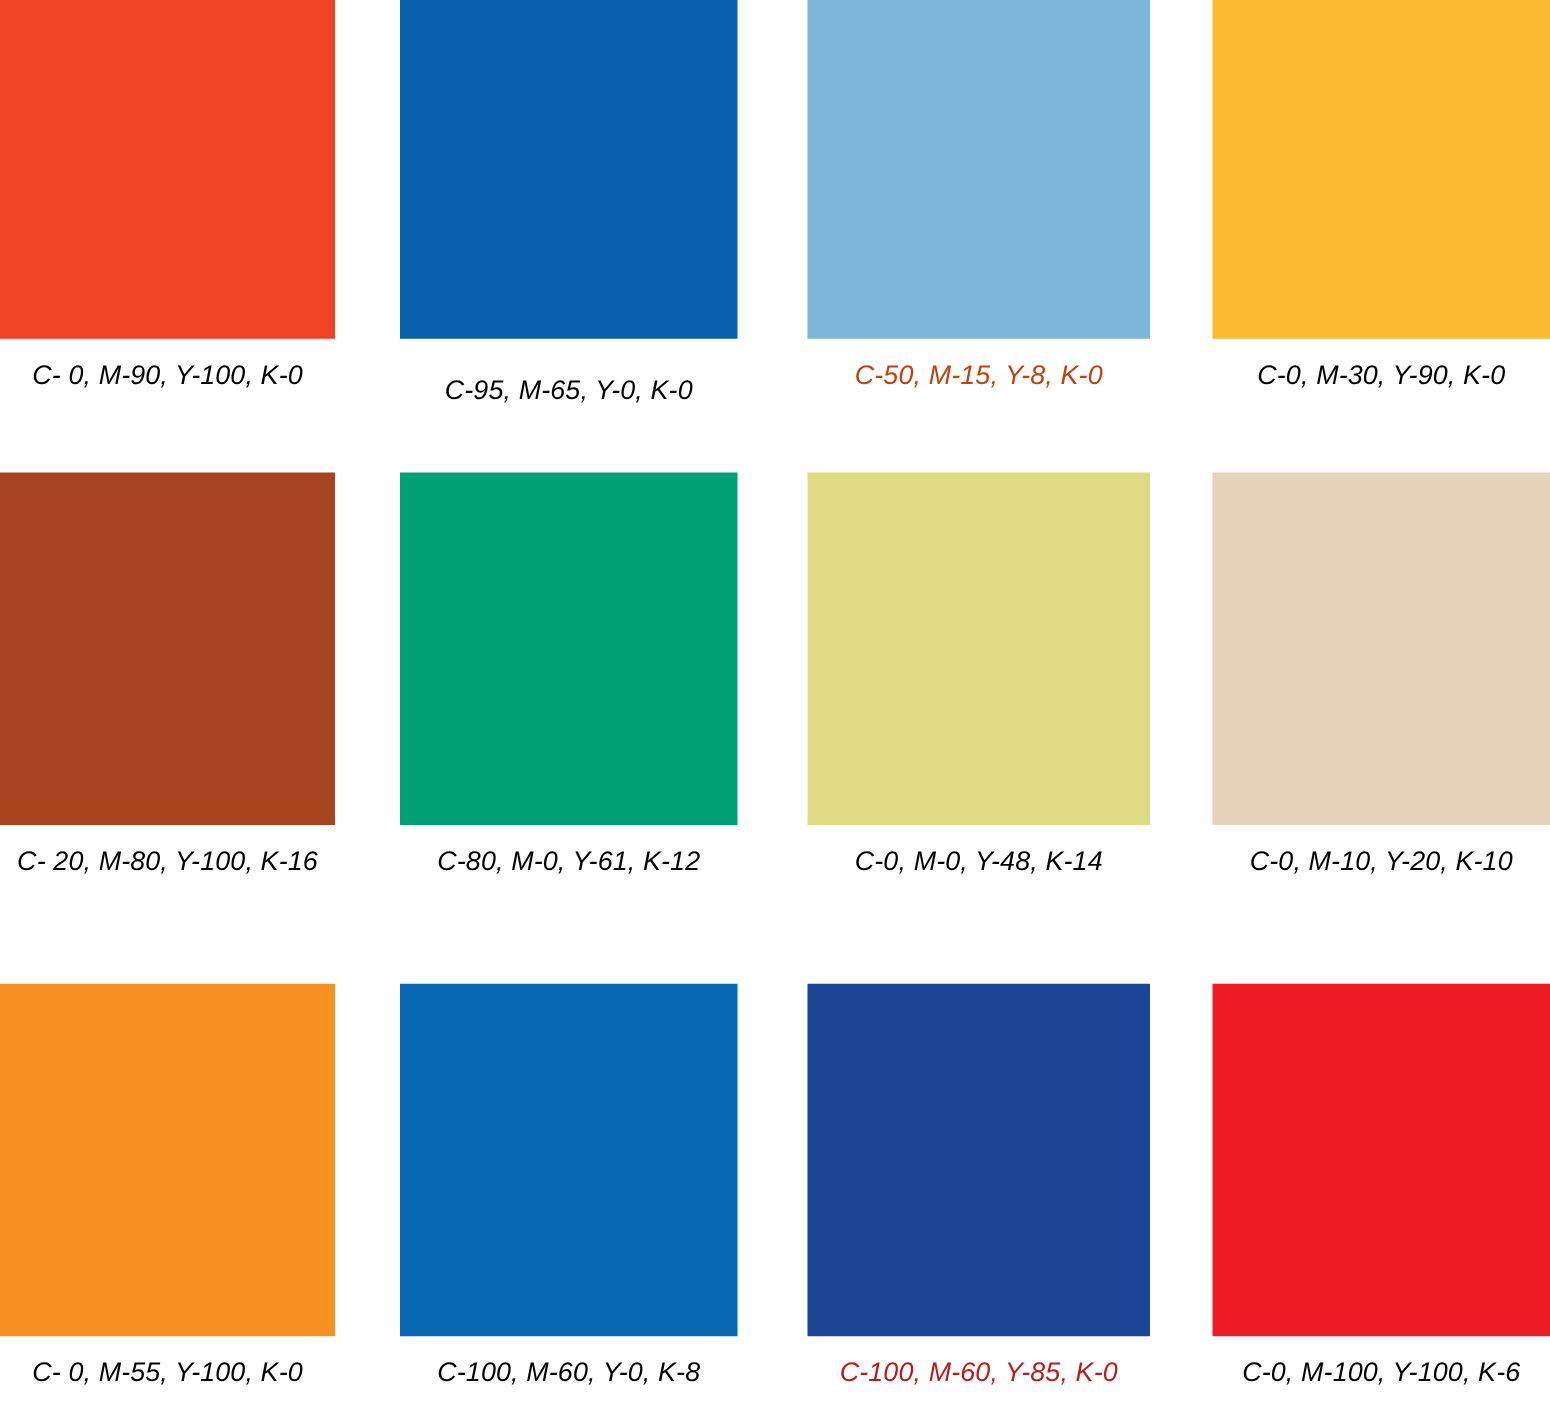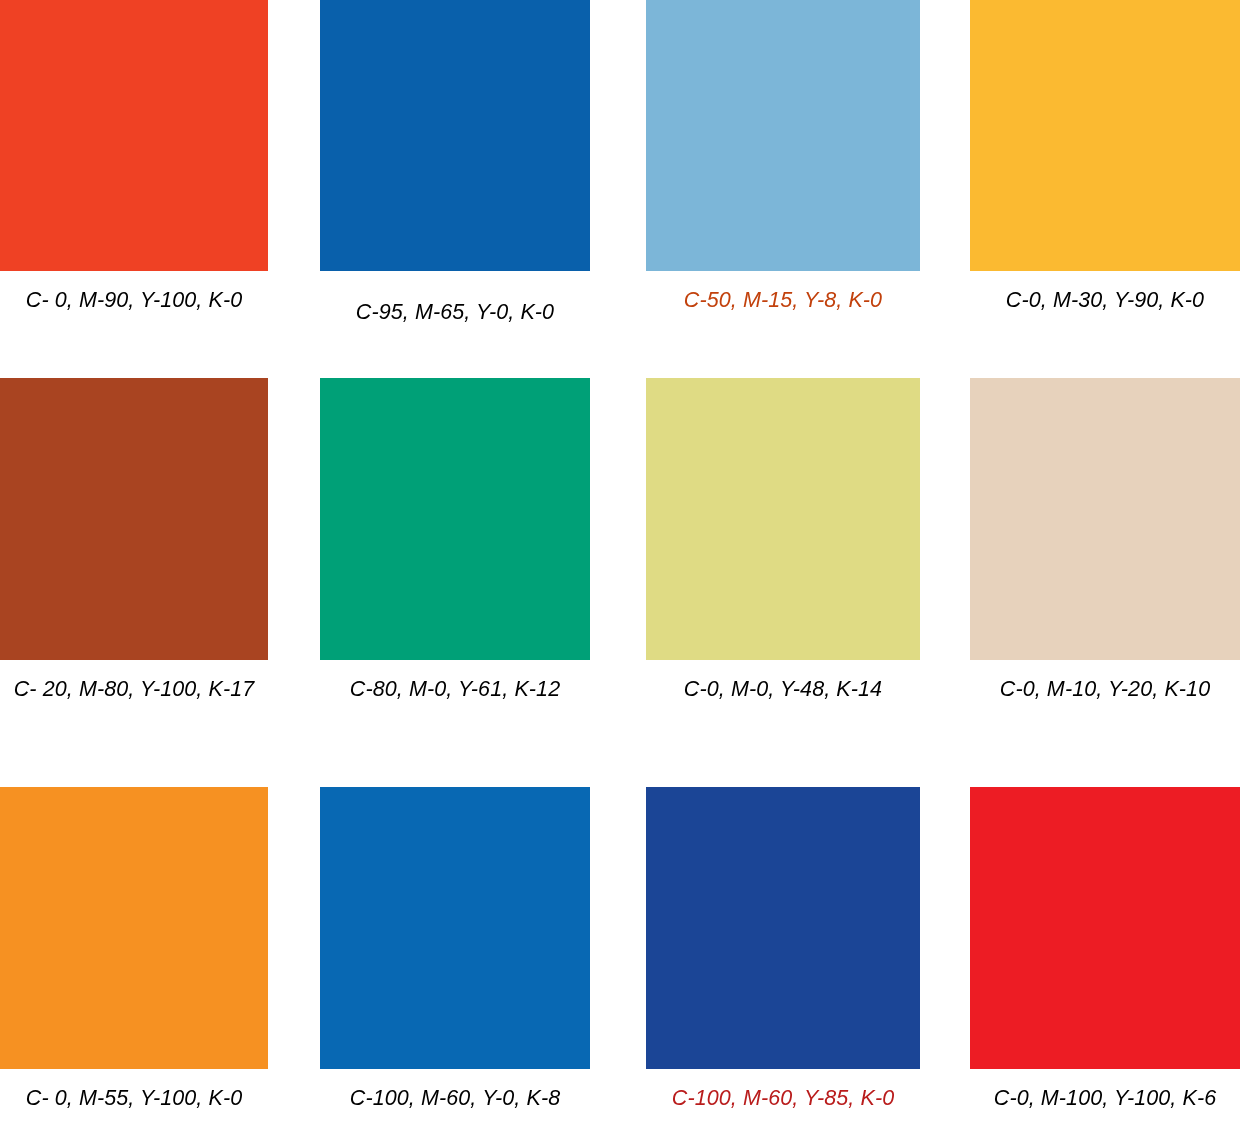--- a/index.html
+++ b/index.html
@@ -85,21 +85,21 @@
     <span class="swatch-label" style="color: #c2410c;">C-50, M-15, Y-8, K-0</span>
   </div>
 
   <div class="swatch-cell row-0 col-3">
     <div class="swatch-chip" style="background-color: rgb(251, 186, 49);"></div>
     <span class="swatch-label" style="color: rgb(0, 0, 0);">C-0, M-30, Y-90, K-0</span>
   </div>
 
   <div class="swatch-cell row-1 col-0">
     <div class="swatch-chip" style="background-color: rgb(169, 68, 33);"></div>
-    <span class="swatch-label" style="color: rgb(0, 0, 0);">C- 20, M-80, Y-100, K-17</span>
+    <span class="swatch-label" style="color: rgb(0, 0, 0);">C- 20, M-80, Y-100, K-16</span>
   </div>
 
   <div class="swatch-cell row-1 col-1">
     <div class="swatch-chip" style="background-color: rgb(0, 160, 119);"></div>
     <span class="swatch-label" style="color: rgb(0, 0, 0);">C-80, M-0, Y-61, K-12</span>
   </div>
 
   <div class="swatch-cell row-1 col-2">
     <div class="swatch-chip" style="background-color: rgb(223, 219, 132);"></div>
     <span class="swatch-label" style="color: rgb(0, 0, 0);">C-0, M-0, Y-48, K-14</span>

